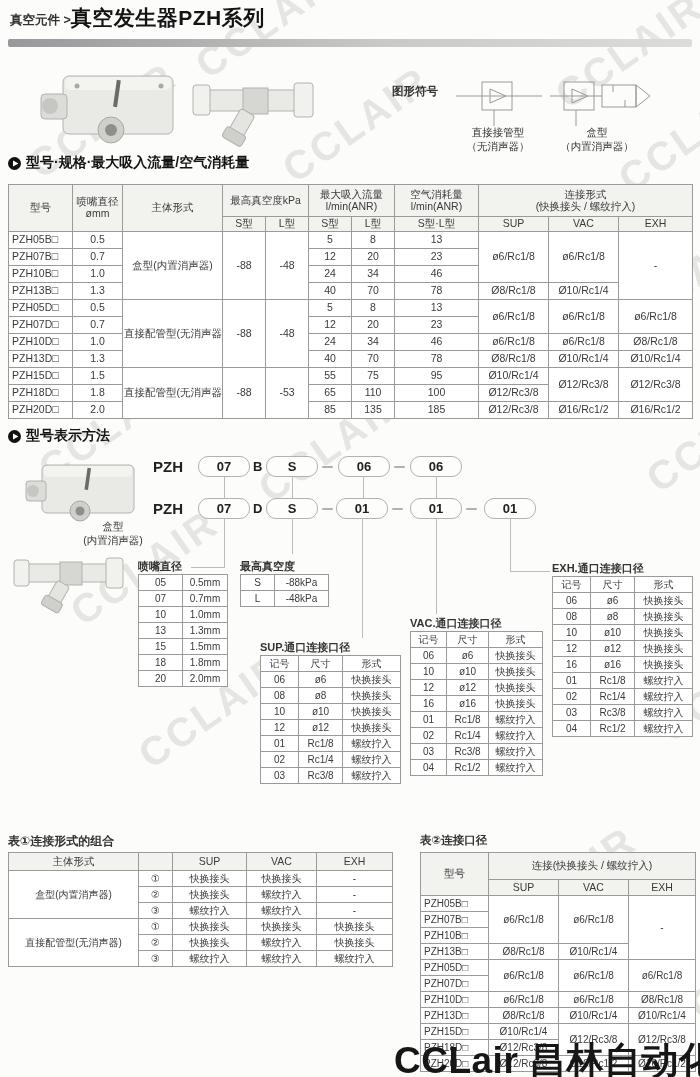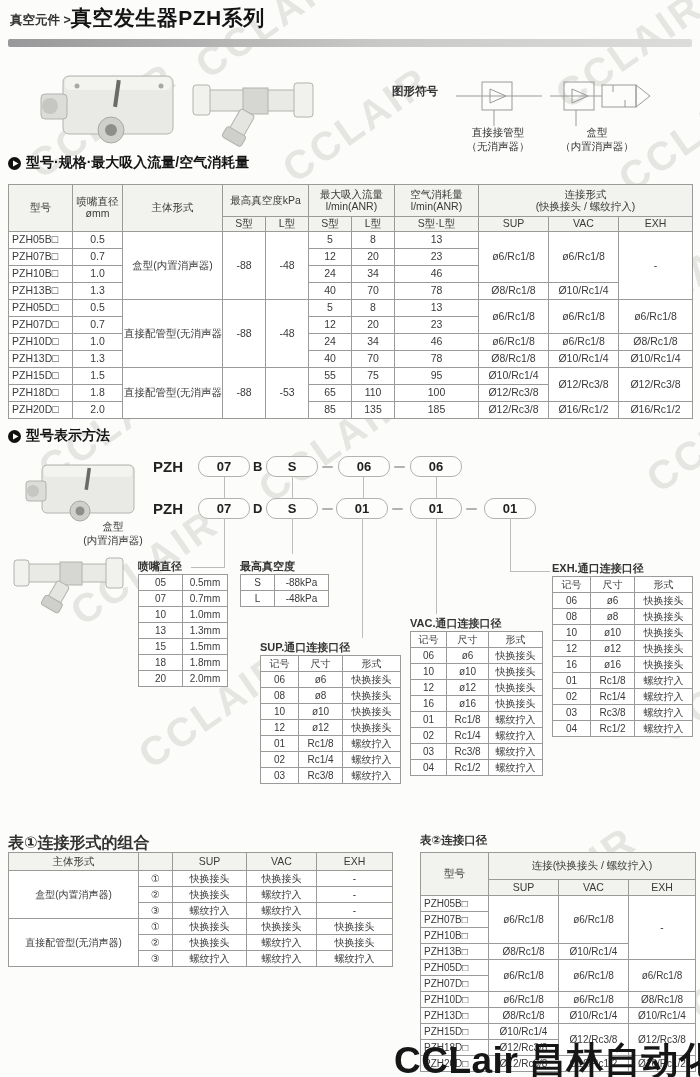--- a/index.html
+++ b/index.html
@@ -563,21 +563,21 @@
             <td>螺纹拧入</td>
           </tr>
       <tr>
             <td>04</td>
             <td>Rc1/2</td>
             <td>螺纹拧入</td>
           </tr>
     </tbody>
       </table>
 
-    <span class="flabel" style="left:8px;top:833px;font-size:16px">表①连接形式的组合</span>
+    <span class="flabel" style="left:8px;top:833px;font-size:12px">表①连接形式的组合</span>
     <table class="bt abs" style="left:8px;top:852px;width:384px">
       <colgroup>
           <col style="width:130px">
           <col style="width:34px">
           <col style="width:74px">
           <col style="width:70px">
           <col style="width:76px">
         </colgroup>
       <tbody>
           <tr style="height:18px">

